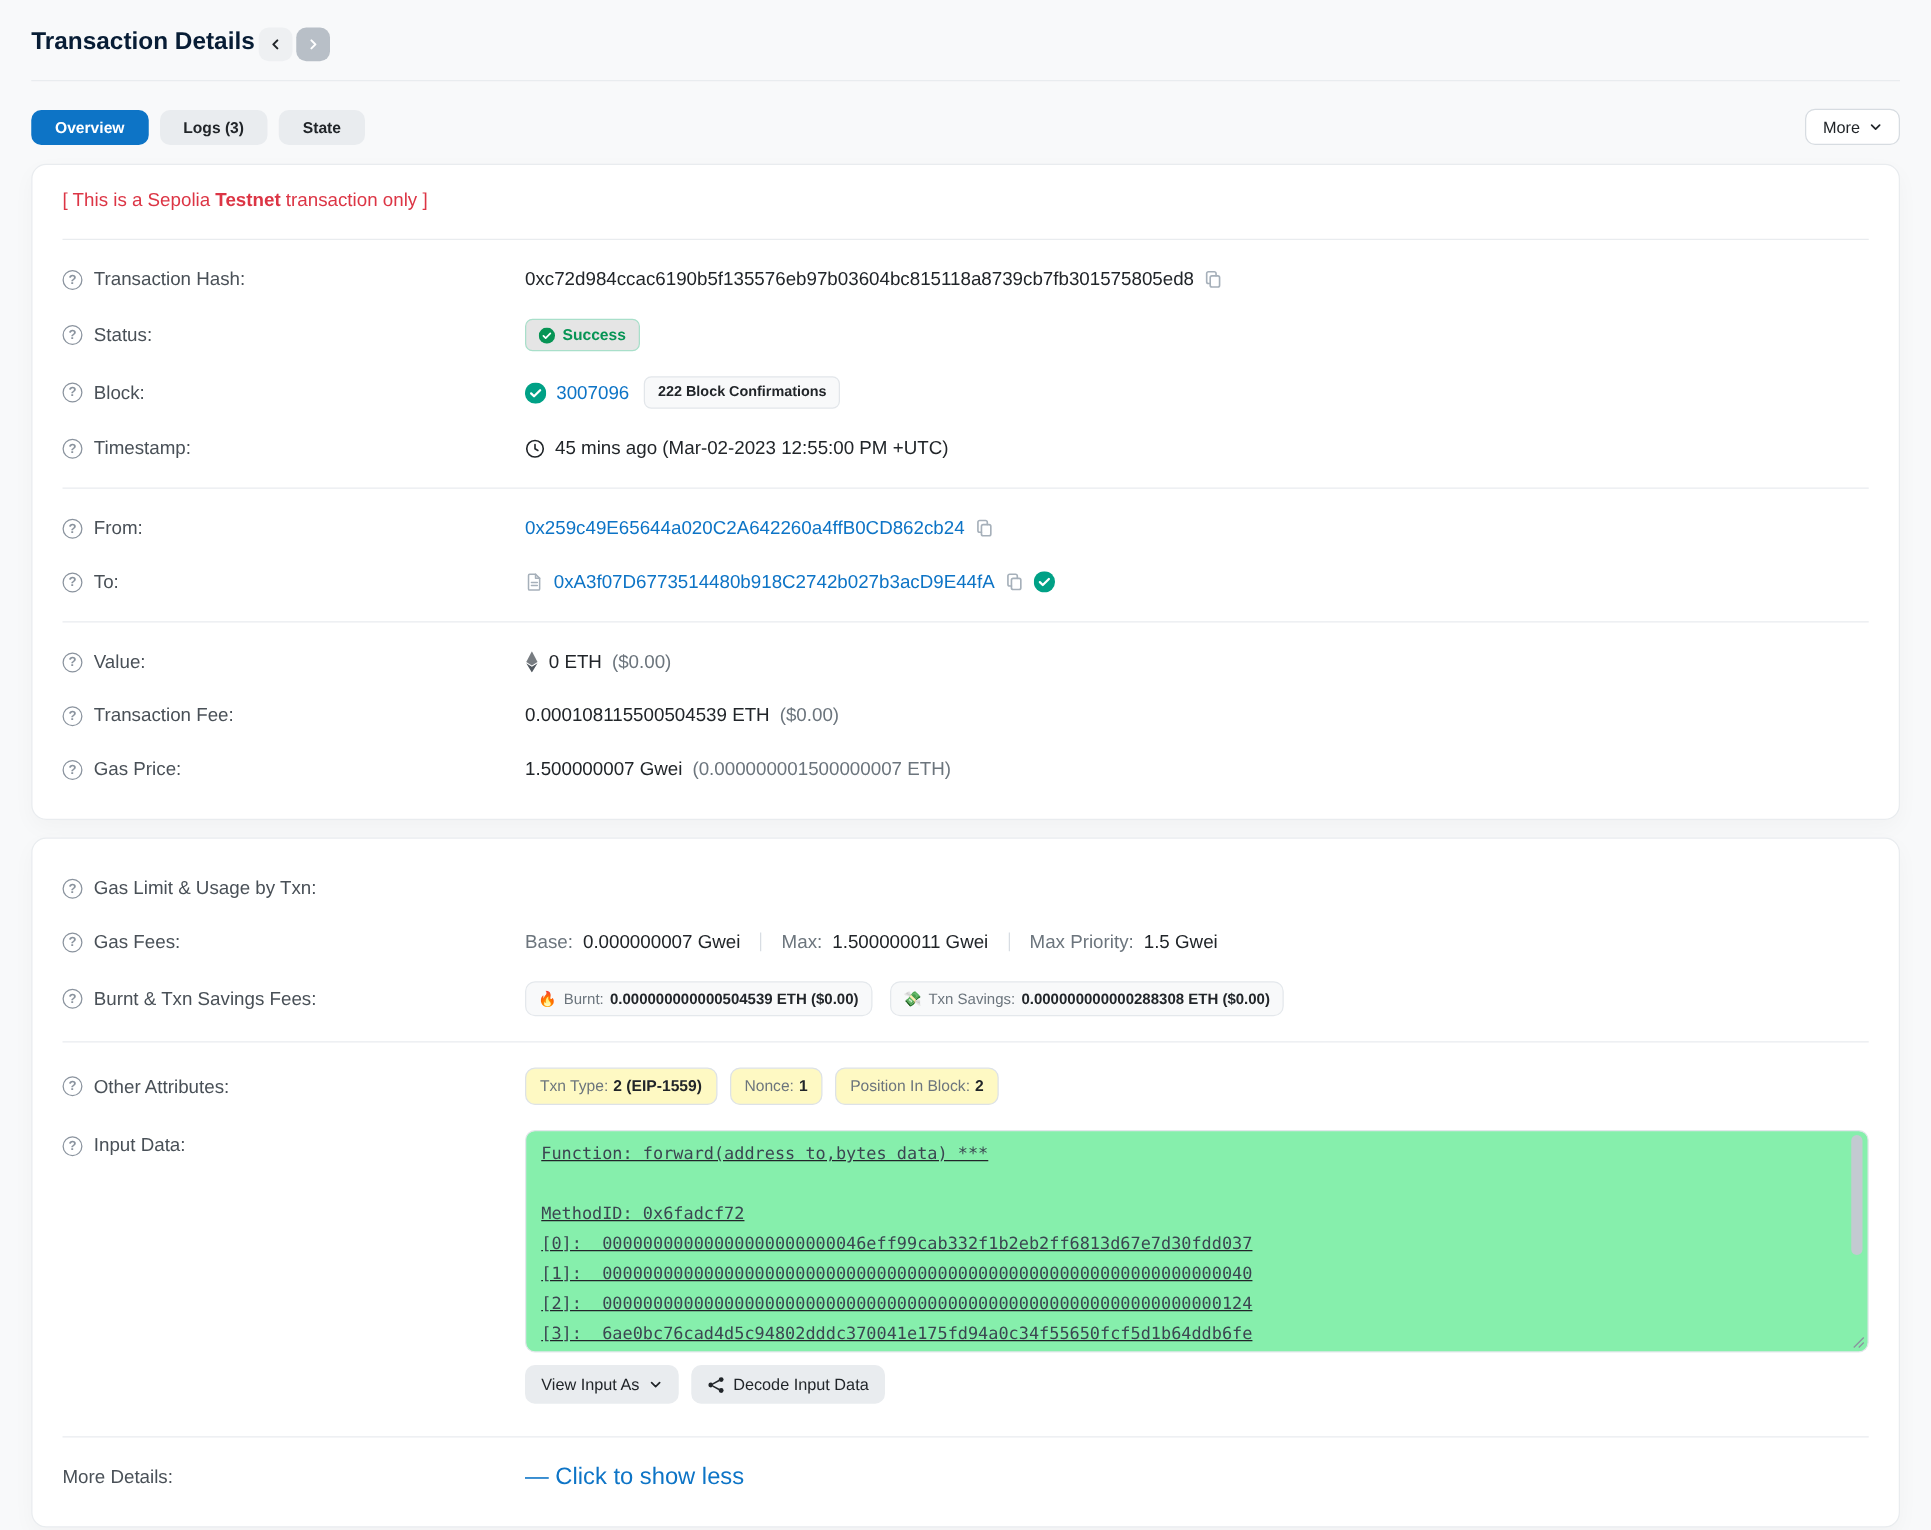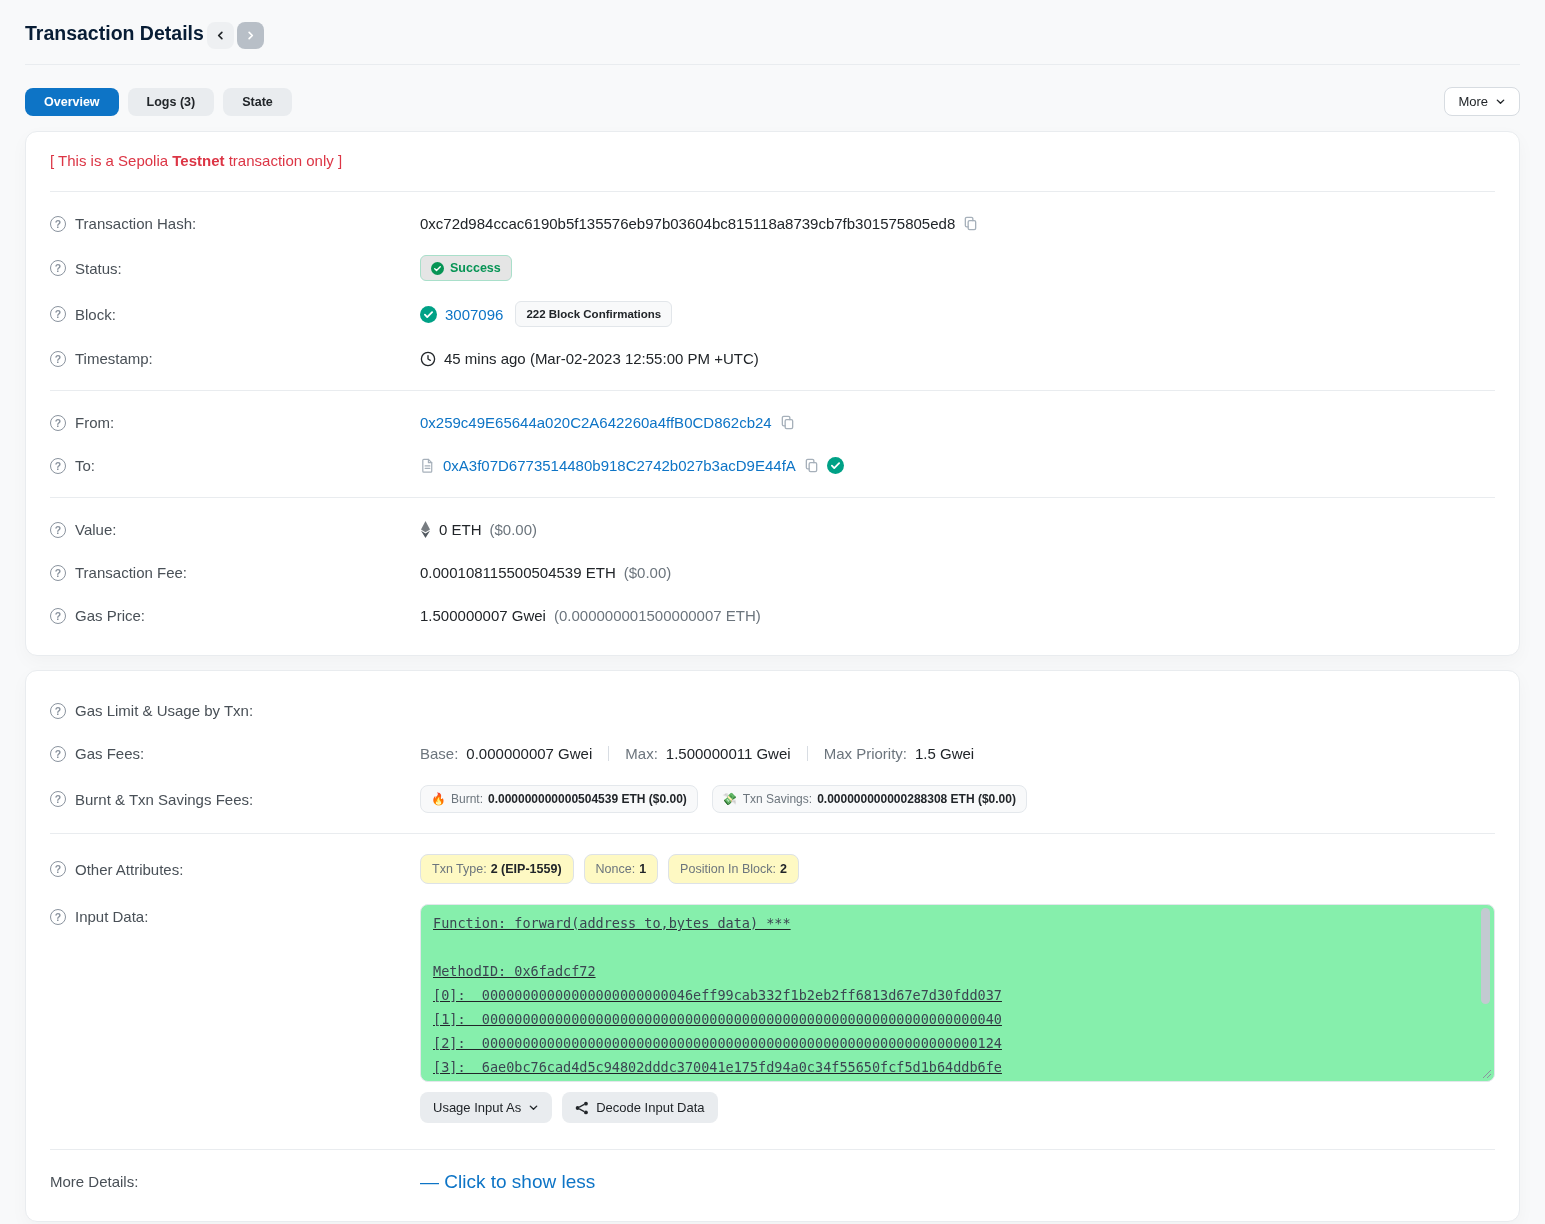--- a/index.html
+++ b/index.html
@@ -392,21 +392,21 @@
 [3]:  6ae0bc76cad4d5c94802dddc370041e175fd94a0c34f55650fcf5d1b64ddb6fe
 [4]:  4ce24f540000000000000000000000000000000000000000000000000001634578
 [5]:  543c0000000000000000000000000000000000001737538484b654108b549413</pre>
           <div class="sb-thumb"></div>
           <svg class="resize-grip" width="10" height="10" viewBox="0 0 10 10" stroke="#8a939e" stroke-width="1">
               <path d="M9 1L1 9M9 5L5 9"></path>
             </svg>
         </div>
         <div class="input-actions">
           <button class="gray-btn">
-            <span>Usage Input As</span>
+            <span>View Input As</span>
             <svg width="11" height="11" viewBox="0 0 12 12" fill="none" stroke="currentColor" stroke-width="1.5" stroke-linecap="round" stroke-linejoin="round">
                 <path d="M2.5 4.5L6 8l3.5-3.5"></path>
               </svg>
           </button>
           <button class="gray-btn">
             <svg width="14" height="14" viewBox="0 0 16 16" fill="#212529">
                 <circle cx="3" cy="8" r="2.2"></circle>
                 <circle cx="12.5" cy="3" r="2.2"></circle>
                 <circle cx="12.5" cy="13" r="2.2"></circle>
                 <path d="M4.9 7L10.6 3.9M4.9 9l5.7 3.1" stroke="#212529" stroke-width="1.4" fill="none"></path>

